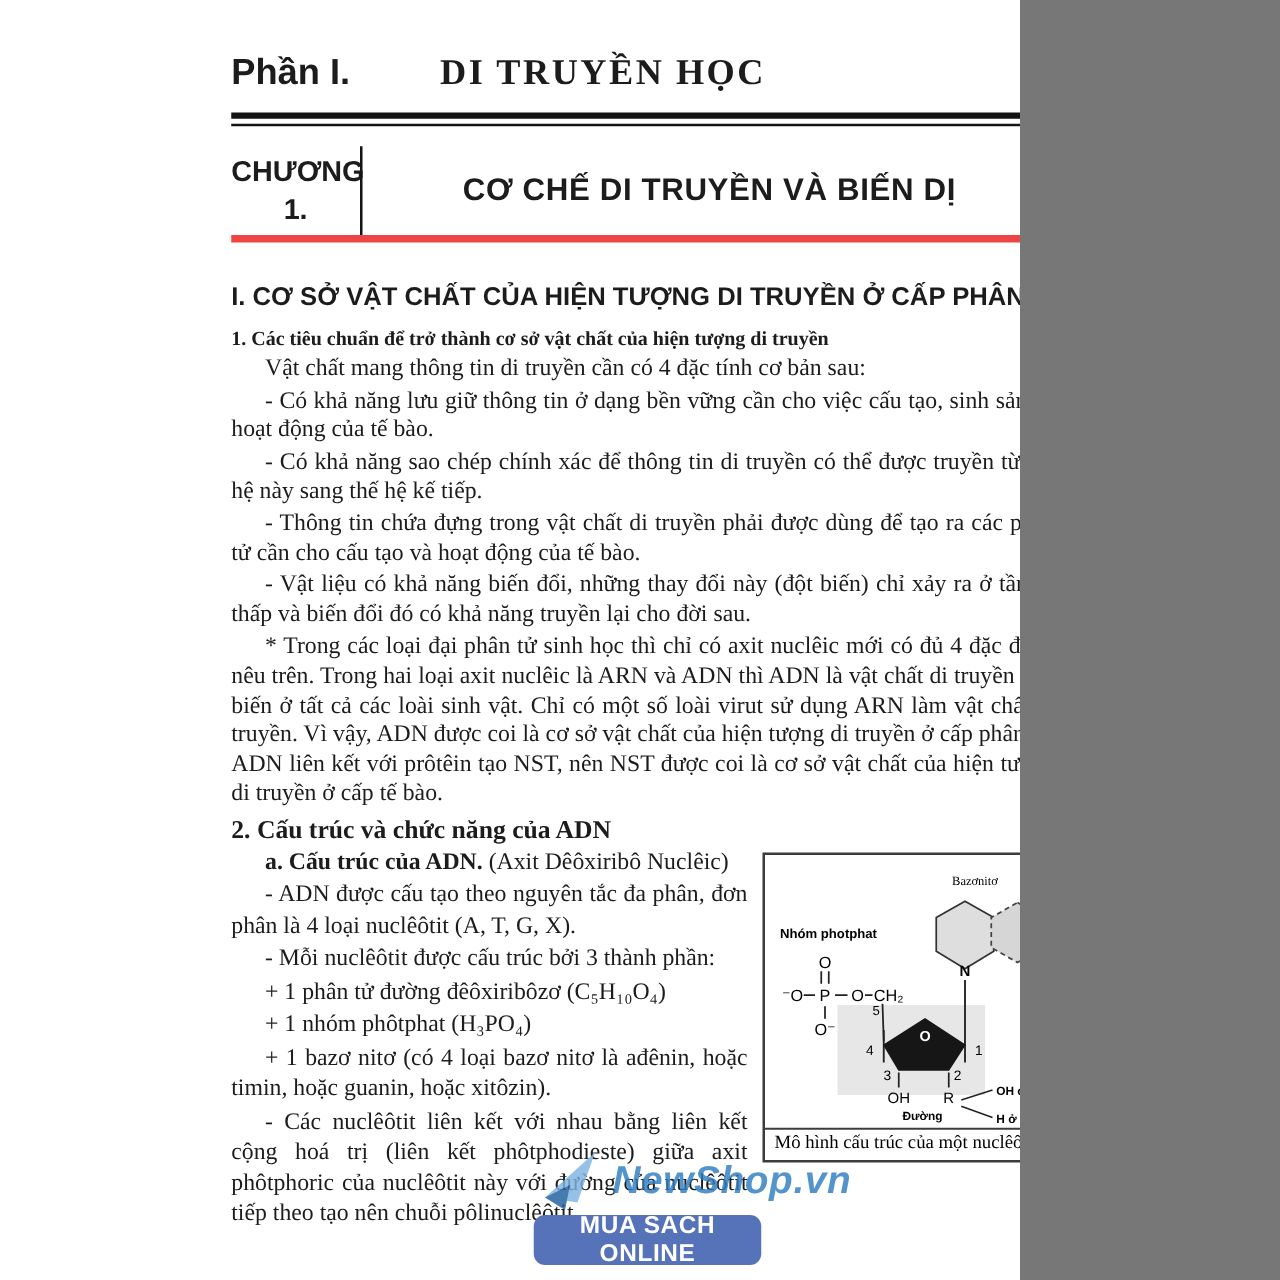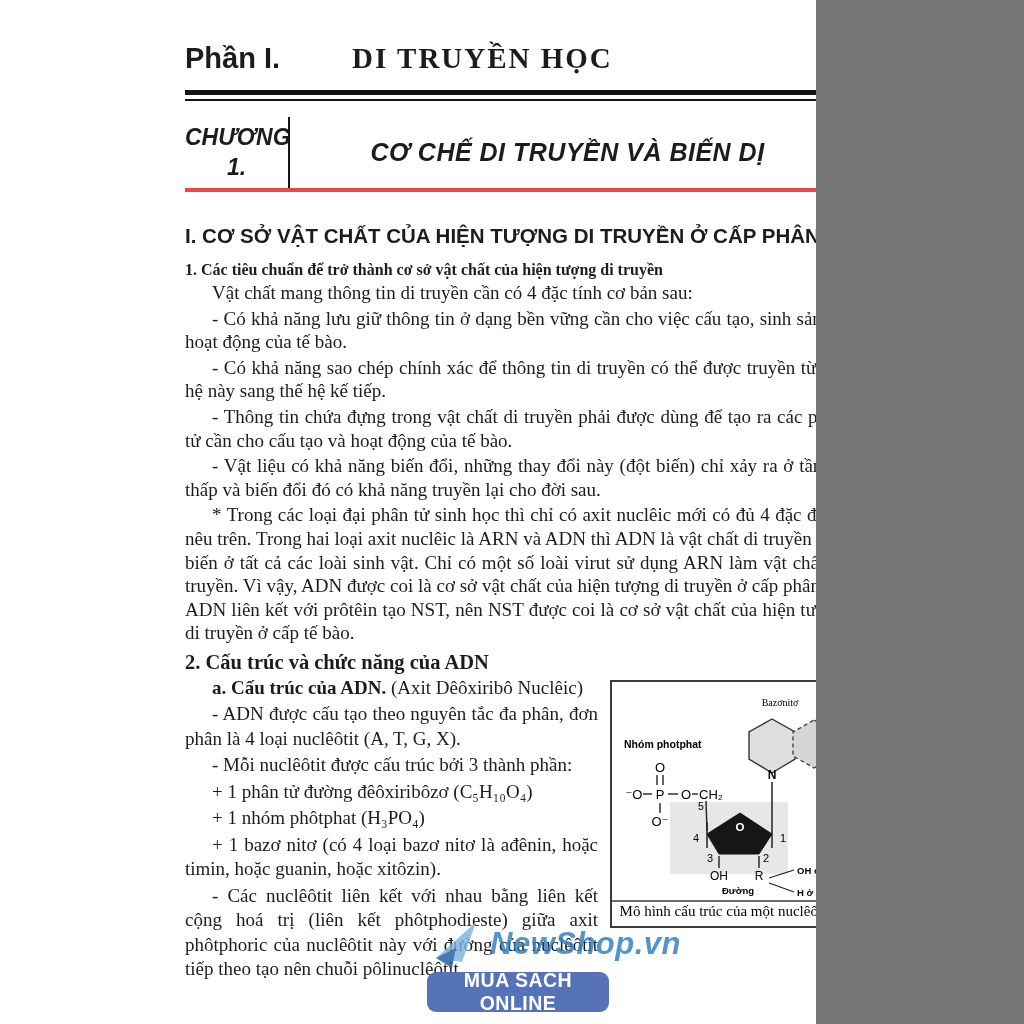--- a/index.html
+++ b/index.html
@@ -7,21 +7,21 @@
         font-family:"Liberation Serif","DejaVu Serif",serif;color:#1c1c1c;}
   .content{position:absolute;left:185px;top:42px;width:660px;}
 
   
   .header-row{display:flex;align-items:baseline;height:40px;}
   .part-label{font-family:"Liberation Sans","DejaVu Sans",sans-serif;font-weight:bold;font-size:29px;}
   .part-title{font-weight:bold;font-size:29px;letter-spacing:2px;margin-left:72px;}
   .double-rule{margin-top:8px;height:4px;border-top:5px solid #141414;border-bottom:2px solid #141414;}
 
   
-  .chapter{display:flex;margin-top:16px;border-bottom:4px solid #ef4444;font-style:italic;}
+  .chapter{display:flex;margin-top:16px;border-bottom:6px solid #ef4444;}
   .ch-left{width:103px;text-align:center;font-family:"Liberation Sans","DejaVu Sans",sans-serif;
            font-weight:bold;font-size:23px;line-height:30px;padding:5px 0 6px;}
   .ch-div{border-left:2px solid #141414;}
   .ch-right{flex:1;display:flex;align-items:center;justify-content:center;
             font-family:"Liberation Sans","DejaVu Sans",sans-serif;font-weight:bold;font-size:25px;
             letter-spacing:.5px;}
   .roman-heading{margin-top:32px;font-family:"Liberation Sans","DejaVu Sans",sans-serif;
                  font-weight:bold;font-size:20.5px;white-space:nowrap;}
   .a-bar{display:inline-block;margin-top:9px;background:#0d0d0d;color:#ffffff;
          font-family:"Liberation Sans","DejaVu Sans",sans-serif;font-weight:bold;font-size:21.5px;

